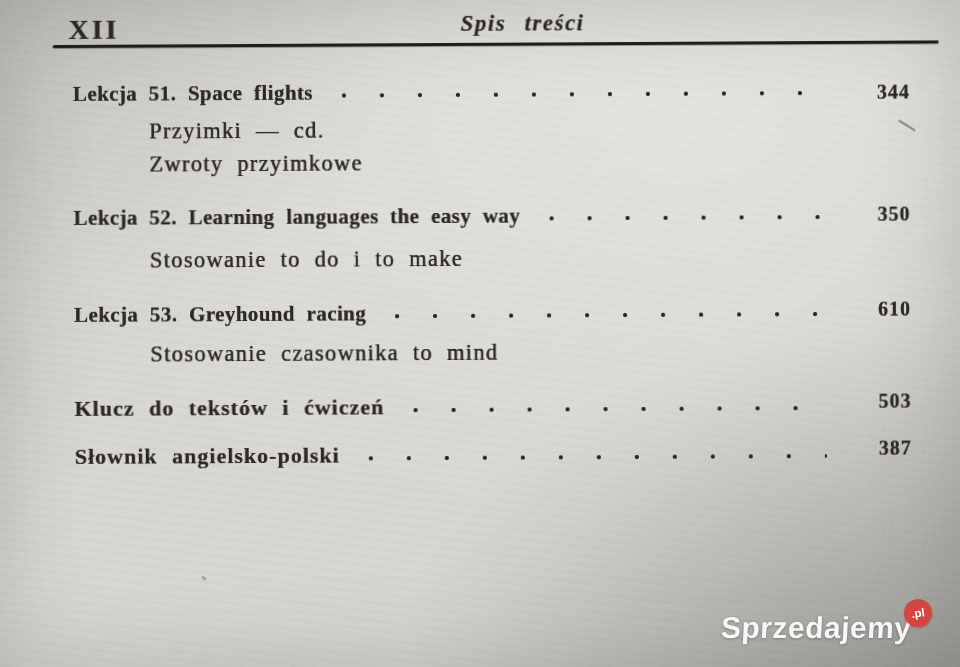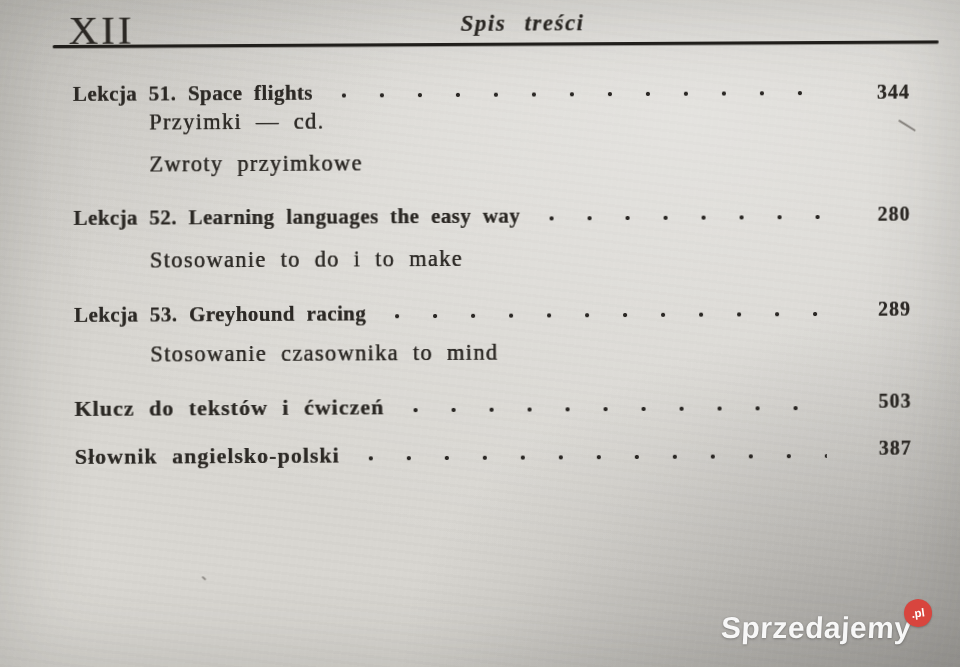--- a/index.html
+++ b/index.html
@@ -16,22 +16,22 @@
       linear-gradient(135deg,#cfcdc8 0%, #d9d7d2 35%, #d7d5d0 68%, #c3c1bd 100%);
     box-shadow: inset 0 0 90px rgba(60,58,55,0.22);
   }
   .scan{
     position:absolute;inset:0;
     transform:rotate(-0.3deg);
     transform-origin:60px 300px;
     filter:blur(0.15px);
   }
   .corner-num{
-    position:absolute;left:70px;top:6px;
-    font-size:41px;font-weight:400;letter-spacing:3px;
+    position:absolute;left:70px;top:14px;
+    font-size:28px;font-weight:700;letter-spacing:3px;
     text-shadow:0 0 0.6px rgba(43,40,36,0.7);
   }
   .running-title{
     position:absolute;left:0;right:0;top:13px;text-align:center;text-indent:88px;
     font-style:italic;font-weight:600;font-size:23px;letter-spacing:1.5px;word-spacing:11px;
     text-shadow:0 0 0.6px rgba(43,40,36,0.6);
   }
   .header-rule{
     position:absolute;left:54px;right:20px;top:45px;height:3px;
     background:#201e1b;border-radius:2px;
@@ -59,21 +59,21 @@
     font-weight:600;font-size:20px;letter-spacing:1px;
     transform:translateY(var(--lift,0px));
     text-shadow:0 0 0.5px rgba(43,40,36,0.8);
     margin-left:40px;
   }
   .sub{
     position:absolute;left:76px;white-space:nowrap;
     font-size:22.5px;font-weight:400;letter-spacing:1.3px;word-spacing:7px;
     text-shadow:0.35px 0 0 rgba(43,40,36,0.85), 0 0 0.5px rgba(43,40,36,0.5);
   }
-  .e1{top:82px;--lift:2px;}  .s1a{top:110px;} .s1b{top:152px;}
+  .e1{top:82px;--lift:2px;}  .s1a{top:119px;} .s1b{top:152px;}
   .e2{top:206px;--lift:0px;} .s2a{top:248px;}
   .e3{top:303px;--lift:-2px;} .s3a{top:342px;}
   .e4{top:396px;--lift:-4px;}
   .e5{top:444px;--lift:-5px;}
   .scratch{
     position:absolute;left:898px;top:129px;width:20px;height:1.6px;
     background:rgba(62,57,51,0.55);transform:rotate(32deg);border-radius:1px;
   }
   .speck{
     position:absolute;left:200px;top:578px;width:5px;height:2px;
@@ -116,28 +116,28 @@
         <span class="title">Lekcja 51. Space flights</span>
         <span class="leader"></span>
         <span class="pnum">344</span>
       </div>
       <div class="sub s1a">Przyimki — cd.</div>
       <div class="sub s1b">Zwroty przyimkowe</div>
 
       <div class="row e2">
         <span class="title">Lekcja 52. Learning languages the easy way</span>
         <span class="leader"></span>
-        <span class="pnum">280</span>
+        <span class="pnum">350</span>
       </div>
       <div class="sub s2a">Stosowanie to do i to make</div>
 
       <div class="row e3">
         <span class="title">Lekcja 53. Greyhound racing</span>
         <span class="leader"></span>
-        <span class="pnum">289</span>
+        <span class="pnum">610</span>
       </div>
       <div class="sub s3a">Stosowanie czasownika to mind</div>
 
       <div class="row big e4">
         <span class="title">Klucz do tekstów i ćwiczeń</span>
         <span class="leader"></span>
         <span class="pnum">503</span>
       </div>
 
       <div class="row big e5">

